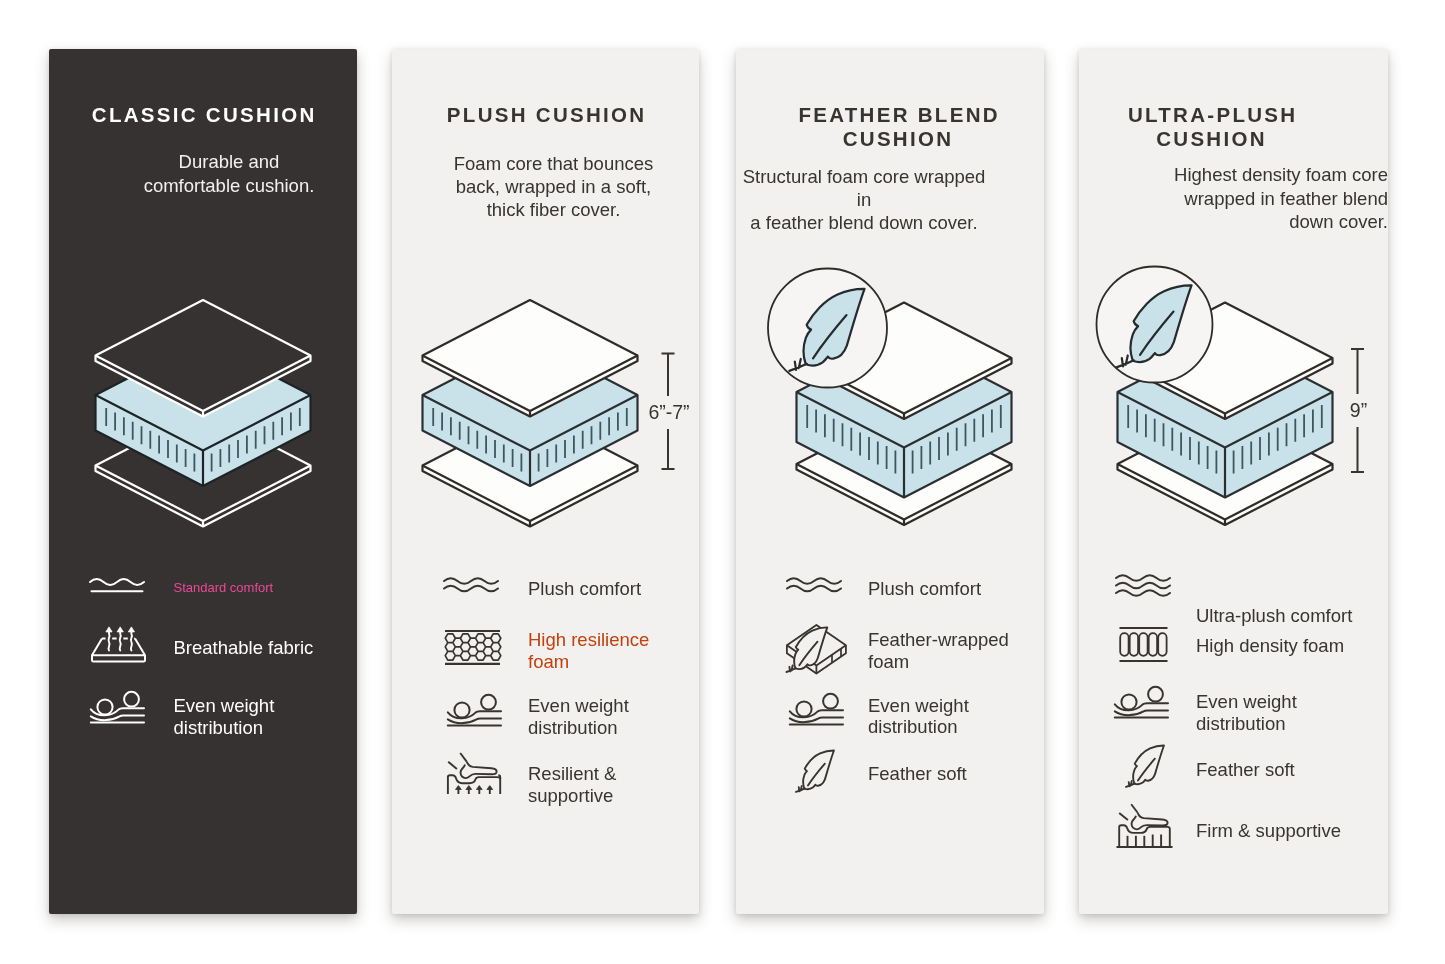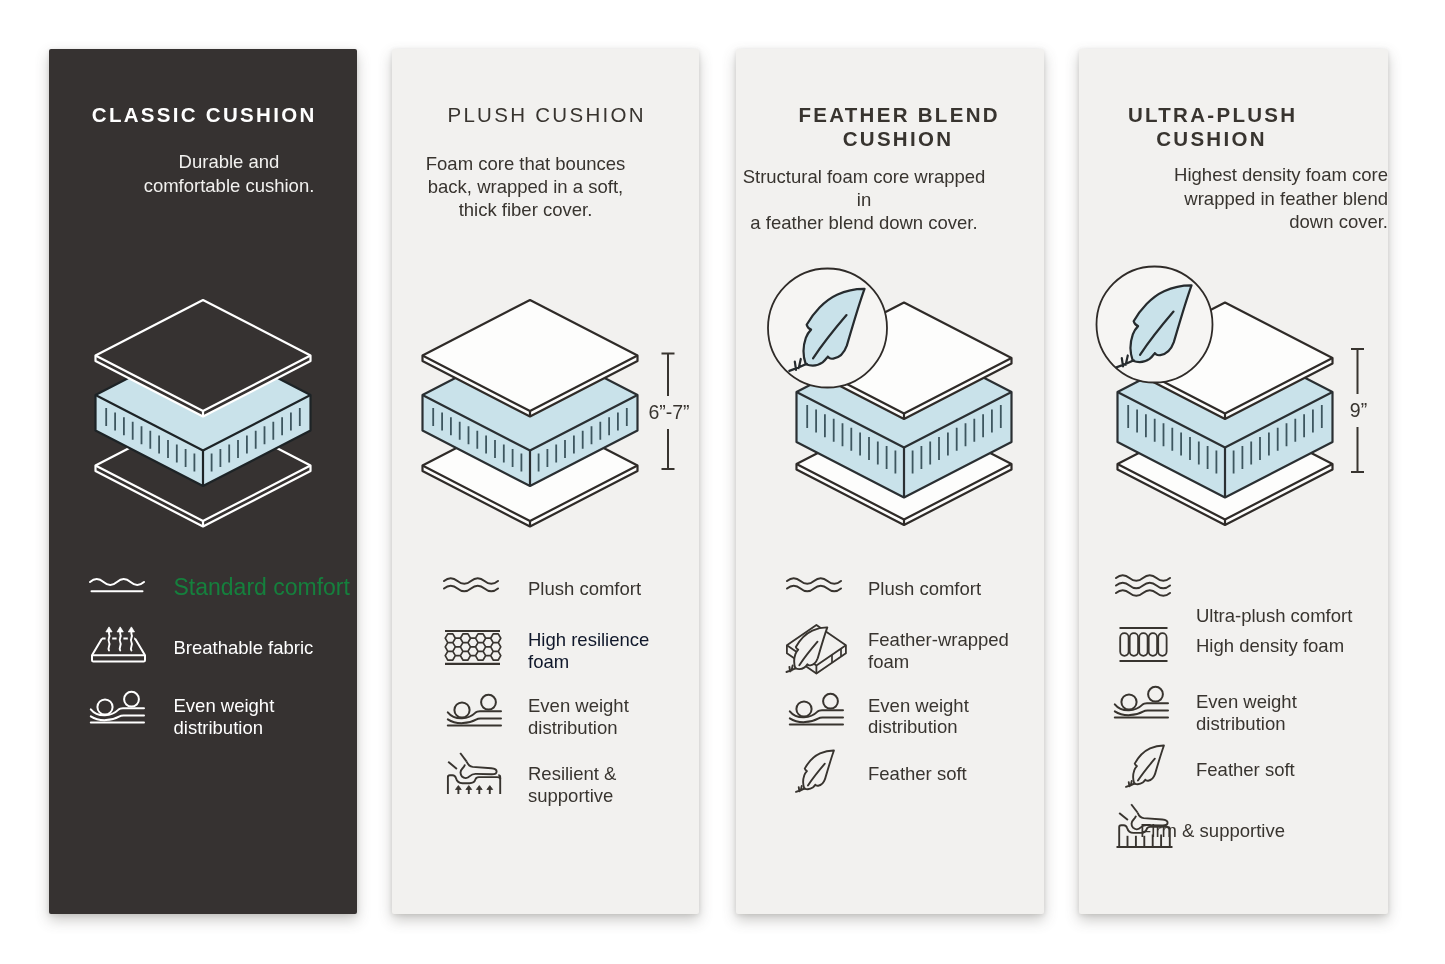--- a/index.html
+++ b/index.html
@@ -17,43 +17,43 @@
       <path d="M106.2,408.1 L106.2,426.1 M299.8,408.1 L299.8,426.1 M115.1,412.6 L115.1,430.6 M290.9,412.6 L290.9,430.6 M123.9,417.2 L123.9,435.2 M282.1,417.2 L282.1,435.2 M132.7,421.7 L132.7,439.7 M273.3,421.7 L273.3,439.7 M141.5,426.3 L141.5,444.3 M264.5,426.3 L264.5,444.3 M150.3,430.8 L150.3,448.8 M255.7,430.8 L255.7,448.8 M159.1,435.4 L159.1,453.4 M246.9,435.4 L246.9,453.4 M168.0,439.9 L168.0,457.9 M238.0,439.9 L238.0,457.9 M176.8,444.5 L176.8,462.5 M229.2,444.5 L229.2,462.5 M185.6,449.0 L185.6,467.0 M220.4,449.0 L220.4,467.0 M194.4,453.6 L194.4,471.6 M211.6,453.6 L211.6,471.6" fill="none" stroke="#3d565f" stroke-width="1.8"></path>
       <path d="M203,300.0 L310.5,355.5 L310.5,361.0 L203,416.5 L95.5,361.0 L95.5,355.5 Z" fill="#363231" stroke="#ffffff" stroke-width="2.2" stroke-linejoin="round"></path>
       <path d="M95.5,355.5 L203,411.0 L310.5,355.5" fill="none" stroke="#ffffff" stroke-width="2.2" stroke-linejoin="round"></path>
       <path d="M203,411.0 L203,416.5" fill="none" stroke="#ffffff" stroke-width="2.2"></path>
     </g>
   </svg>
 <svg style="position:absolute;left:90px;top:577px;overflow:visible" width="56" height="17" viewBox="0 0 56 17">
     <path d="M0,5.0 c4.5,-3.9 9.0,-3.9 13.5,0 c4.5,3.9 9.0,3.9 13.5,0 c4.5,-3.9 9.0,-3.9 13.5,0 c4.5,3.9 9.0,3.9 13.5,0" fill="none" stroke="#ffffff" stroke-width="2" stroke-linecap="round"></path>
     <path d="M1.5,14.2 L52.5,14.2" fill="none" stroke="#ffffff" stroke-width="2" stroke-linecap="round"></path>
   </svg>
-<div style="position:absolute;left:173.5px;top:577.4px;font-size:23px;line-height:21.5px;color:#15803d">Standard comfort</div>
+<div style="position:absolute;left:173.5px;top:577.4px;font-size:13px;line-height:21.5px;color:#ec4899">Standard comfort</div>
 <svg style="position:absolute;left:91px;top:619px;overflow:visible" width="56" height="44" viewBox="0 0 56 44">
     <path d="M11,19.5 L1,36.2 L1,41.2 C1,42 1.6,42.6 2.4,42.6 L52.6,42.6 C53.4,42.6 54,42 54,41.2 L54,36.2 L44,19.5" fill="none" stroke="#ffffff" stroke-width="2" stroke-linejoin="round"></path>
     <path d="M1,36.2 L54,36.2" fill="none" stroke="#ffffff" stroke-width="2"></path>
     <path d="M11,19.5 L14.6,19.5 M21.2,19.5 L25.6,19.5 M32.4,19.5 L36.8,19.5 M43.2,19.5 L44,19.5" fill="none" stroke="#ffffff" stroke-width="1.9"></path>
     <path d="M18.0,31.5 c-2.0,-3.2 2.0,-5.2 0,-8.4 c-2.0,-3.2 2.0,-5.2 0,-8.4 l0,-2.2" fill="none" stroke="#ffffff" stroke-width="1.9" stroke-linecap="round"></path>
     <path d="M14.9,12.9 L18.0,7.9 L21.1,12.9 Z" fill="#ffffff" stroke="#ffffff" stroke-width="0.8" stroke-linejoin="round"></path>
     <path d="M29.2,31.5 c-2.0,-3.2 2.0,-5.2 0,-8.4 c-2.0,-3.2 2.0,-5.2 0,-8.4 l0,-2.2" fill="none" stroke="#ffffff" stroke-width="1.9" stroke-linecap="round"></path>
     <path d="M26.099999999999998,12.9 L29.2,7.9 L32.3,12.9 Z" fill="#ffffff" stroke="#ffffff" stroke-width="0.8" stroke-linejoin="round"></path>
     <path d="M40.4,31.5 c-2.0,-3.2 2.0,-5.2 0,-8.4 c-2.0,-3.2 2.0,-5.2 0,-8.4 l0,-2.2" fill="none" stroke="#ffffff" stroke-width="1.9" stroke-linecap="round"></path>
     <path d="M37.3,12.9 L40.4,7.9 L43.5,12.9 Z" fill="#ffffff" stroke="#ffffff" stroke-width="0.8" stroke-linejoin="round"></path>
   </svg>
 <div style="position:absolute;left:173.5px;top:636.5px;font-size:18.5px;line-height:21.5px;color:#ffffff">Breathable fabric</div>
 <svg style="position:absolute;left:90px;top:691px;overflow:visible" width="56" height="34" viewBox="0 0 56 34">
     <circle cx="15" cy="16" r="7.6" fill="none" stroke="#ffffff" stroke-width="2"></circle>
     <circle cx="41.5" cy="8.2" r="7.4" fill="none" stroke="#ffffff" stroke-width="2"></circle>
     <path d="M0.8,18.3 C5,23.5 10,24.5 15,24.3 C20,24.1 25,22 28.5,18.6 C29.8,17.4 31,17.3 33,17.3 L54,17.3" fill="none" stroke="#ffffff" stroke-width="2" stroke-linecap="round"></path>
     <path d="M0.8,25.3 C6,28.8 11,29.3 16,29.1 C21,28.9 25.5,27.6 29,25.6 C30.5,24.8 31.5,24.6 33.5,24.6 L54,24.6" fill="none" stroke="#ffffff" stroke-width="2" stroke-linecap="round"></path>
     <path d="M0.8,31.6 L54,31.6" fill="none" stroke="#ffffff" stroke-width="2" stroke-linecap="round"></path>
   </svg>
 <div style="position:absolute;left:173.5px;top:695px;font-size:18.5px;line-height:21.5px;color:#ffffff">Even weight<br>distribution</div>
-<div style="position:absolute;left:392px;top:103.3px;width:307px;text-align:center;font-weight:normal;font-size:20.5px;line-height:23.5px;letter-spacing:2.3px;text-indent:2.3px;color:#38342f">PLUSH CUSHION</div>
-<div style="position:absolute;left:372px;top:151.6px;width:307px;text-align:center;font-size:18.5px;line-height:23.2px;color:#38342f">Foam core that bounces<br>back, wrapped in a soft,<br>thick fiber cover.</div>
+<div style="position:absolute;left:392px;top:103.3px;width:307px;text-align:center;font-weight:bold;font-size:20.5px;line-height:23.5px;letter-spacing:2.3px;text-indent:2.3px;color:#38342f">PLUSH CUSHION</div>
+<div style="position:absolute;left:400px;top:151.6px;width:307px;text-align:center;font-size:18.5px;line-height:23.2px;color:#38342f">Foam core that bounces<br>back, wrapped in a soft,<br>thick fiber cover.</div>
 <svg style="position:absolute;left:370px;top:270px;overflow:visible" width="330" height="270" viewBox="0 0 330 270">
     <g transform="translate(-370,-270)">
       <path d="M530,410.0 L637.5,465.5 L637.5,471.0 L530,526.5 L422.5,471.0 L422.5,465.5 Z" fill="#fdfdfc" stroke="#2f2b28" stroke-width="2.2" stroke-linejoin="round"></path>
       <path d="M422.5,465.5 L530,521.0 L637.5,465.5" fill="none" stroke="#2f2b28" stroke-width="2.2" stroke-linejoin="round"></path>
       <path d="M530,521.0 L530,526.5" fill="none" stroke="#2f2b28" stroke-width="2.2"></path>
       <path d="M530,339.5 L637.5,395 L637.5,430.5 L530,486.0 L422.5,430.5 L422.5,395 Z" fill="#c9e2ea" stroke="#2a2f32" stroke-width="2.2" stroke-linejoin="round"></path>
       <path d="M422.5,395 L530,450.5 L637.5,395" fill="none" stroke="#2a2f32" stroke-width="2.2" stroke-linejoin="round"></path>
       <path d="M530,450.5 L530,486.0" fill="none" stroke="#2a2f32" stroke-width="2.2"></path>
       <path d="M433.2,408.1 L433.2,426.1 M626.8,408.1 L626.8,426.1 M442.1,412.6 L442.1,430.6 M617.9,412.6 L617.9,430.6 M450.9,417.2 L450.9,435.2 M609.1,417.2 L609.1,435.2 M459.7,421.7 L459.7,439.7 M600.3,421.7 L600.3,439.7 M468.5,426.3 L468.5,444.3 M591.5,426.3 L591.5,444.3 M477.3,430.8 L477.3,448.8 M582.7,430.8 L582.7,448.8 M486.1,435.4 L486.1,453.4 M573.9,435.4 L573.9,453.4 M495.0,439.9 L495.0,457.9 M565.0,439.9 L565.0,457.9 M503.8,444.5 L503.8,462.5 M556.2,444.5 L556.2,462.5 M512.6,449.0 L512.6,467.0 M547.4,449.0 L547.4,467.0 M521.4,453.6 L521.4,471.6 M538.6,453.6 L538.6,471.6" fill="none" stroke="#3d565f" stroke-width="1.8"></path>
       <path d="M530,300.0 L637.5,355.5 L637.5,361.0 L530,416.5 L422.5,361.0 L422.5,355.5 Z" fill="#fdfdfc" stroke="#2f2b28" stroke-width="2.2" stroke-linejoin="round"></path>
@@ -69,21 +69,21 @@
   </svg>
 <svg style="position:absolute;left:443.5px;top:577px;overflow:visible" width="56" height="18" viewBox="0 0 56 18">
     <path d="M0,4.0 c4.5,-3.7 9.0,-3.7 13.5,0 c4.5,3.7 9.0,3.7 13.5,0 c4.5,-3.7 9.0,-3.7 13.5,0 c4.5,3.7 9.0,3.7 13.5,0" fill="none" stroke="#38342f" stroke-width="2" stroke-linecap="round"></path>
     <path d="M0,11.5 c4.5,-3.7 9.0,-3.7 13.5,0 c4.5,3.7 9.0,3.7 13.5,0 c4.5,-3.7 9.0,-3.7 13.5,0 c4.5,3.7 9.0,3.7 13.5,0" fill="none" stroke="#38342f" stroke-width="2" stroke-linecap="round"></path>
   </svg>
 <div style="position:absolute;left:528px;top:578px;font-size:18.5px;line-height:21.5px;color:#38342f">Plush comfort</div>
 <svg style="position:absolute;left:445px;top:629.5px;overflow:visible" width="56" height="35" viewBox="0 0 56 35">
     <path d="M0,1 L55,1 M0,33.8 L55,33.8" fill="none" stroke="#38342f" stroke-width="2.2"></path>
     <path d="M10.35,8.20 L7.82,12.57 L2.77,12.57 L0.25,8.20 L2.77,3.83 L7.82,3.83 Z M10.35,16.94 L7.82,21.31 L2.77,21.31 L0.25,16.94 L2.77,12.57 L7.82,12.57 Z M10.35,25.68 L7.82,30.05 L2.77,30.05 L0.25,25.68 L2.77,21.31 L7.82,21.31 Z M17.92,12.57 L15.40,16.94 L10.35,16.94 L7.82,12.57 L10.35,8.20 L15.40,8.20 Z M17.92,21.31 L15.40,25.68 L10.35,25.68 L7.82,21.31 L10.35,16.94 L15.40,16.94 Z M25.49,8.20 L22.96,12.57 L17.92,12.57 L15.39,8.20 L17.92,3.83 L22.96,3.83 Z M25.49,16.94 L22.96,21.31 L17.92,21.31 L15.39,16.94 L17.92,12.57 L22.96,12.57 Z M25.49,25.68 L22.96,30.05 L17.92,30.05 L15.39,25.68 L17.92,21.31 L22.96,21.31 Z M33.06,12.57 L30.54,16.94 L25.49,16.94 L22.96,12.57 L25.49,8.20 L30.54,8.20 Z M33.06,21.31 L30.54,25.68 L25.49,25.68 L22.96,21.31 L25.49,16.94 L30.54,16.94 Z M40.63,8.20 L38.10,12.57 L33.05,12.57 L30.53,8.20 L33.05,3.83 L38.10,3.83 Z M40.63,16.94 L38.10,21.31 L33.05,21.31 L30.53,16.94 L33.05,12.57 L38.10,12.57 Z M40.63,25.68 L38.10,30.05 L33.05,30.05 L30.53,25.68 L33.05,21.31 L38.10,21.31 Z M48.20,12.57 L45.67,16.94 L40.62,16.94 L38.10,12.57 L40.62,8.20 L45.67,8.20 Z M48.20,21.31 L45.67,25.68 L40.62,25.68 L38.10,21.31 L40.62,16.94 L45.67,16.94 Z M55.77,8.20 L53.24,12.57 L48.20,12.57 L45.67,8.20 L48.20,3.83 L53.24,3.83 Z M55.77,16.94 L53.24,21.31 L48.20,21.31 L45.67,16.94 L48.20,12.57 L53.24,12.57 Z M55.77,25.68 L53.24,30.05 L48.20,30.05 L45.67,25.68 L48.20,21.31 L53.24,21.31 Z" fill="none" stroke="#38342f" stroke-width="1.7" stroke-linejoin="round"></path>
   </svg>
-<div style="position:absolute;left:528px;top:629px;font-size:18.5px;line-height:21.5px;color:#0f172a">High resilience<br>foam</div>
+<div style="position:absolute;left:528px;top:629px;font-size:18.5px;line-height:21.5px;color:#c2410c">High resilience<br>foam</div>
 <svg style="position:absolute;left:446.5px;top:694px;overflow:visible" width="56" height="34" viewBox="0 0 56 34">
     <circle cx="15" cy="16" r="7.6" fill="none" stroke="#38342f" stroke-width="2"></circle>
     <circle cx="41.5" cy="8.2" r="7.4" fill="none" stroke="#38342f" stroke-width="2"></circle>
     <path d="M0.8,18.3 C5,23.5 10,24.5 15,24.3 C20,24.1 25,22 28.5,18.6 C29.8,17.4 31,17.3 33,17.3 L54,17.3" fill="none" stroke="#38342f" stroke-width="2" stroke-linecap="round"></path>
     <path d="M0.8,25.3 C6,28.8 11,29.3 16,29.1 C21,28.9 25.5,27.6 29,25.6 C30.5,24.8 31.5,24.6 33.5,24.6 L54,24.6" fill="none" stroke="#38342f" stroke-width="2" stroke-linecap="round"></path>
     <path d="M0.8,31.6 L54,31.6" fill="none" stroke="#38342f" stroke-width="2" stroke-linecap="round"></path>
   </svg>
 <div style="position:absolute;left:528px;top:695.1px;font-size:18.5px;line-height:21.5px;color:#38342f">Even weight<br>distribution</div>
 <svg style="position:absolute;left:443px;top:752px;overflow:visible" width="62" height="44" viewBox="0 0 62 44">
     <g transform="translate(2.5,0)">
@@ -223,12 +223,12 @@
       <path d="M21.2,9.6 C22.4,12.6 24.4,14.6 27.2,14.9 L45.8,16.3 C49.2,16.6 51.2,17.9 51.1,19.7 C51,21.6 49.1,22.4 45.8,22.3 L30.2,21.9 C27.7,21.85 26.1,22.4 24.3,24.2 C22.1,26.4 18.7,26.7 16.5,24.5 C14.3,22.2 14.7,18.6 16.9,16.5 C18.1,15.4 19.1,14.2 19.5,12.6" fill="none" stroke="#38342f" stroke-width="1.9" stroke-linejoin="round"></path>
     </g>
     <path d="M4.2,41 L4.2,22.1 C4.2,20.9 4.9,20.2 6.2,20.2 L8.6,20.2 C10.7,20.2 11.6,21.1 12.1,23 C13,26 15.1,27.9 18.6,27.9 L25.6,27.9 C29,27.9 31,26.4 31.7,24.1 C32.2,22.5 33,21.9 35,21.9 L52.4,21.9 C53.9,21.9 54.8,22.6 54.8,23.9 L54.8,41" fill="none" stroke="#38342f" stroke-width="1.9" stroke-linejoin="round"></path>
     <path d="M12.5,30.8 L12.5,41" fill="none" stroke="#38342f" stroke-width="1.9"></path>
     <path d="M20.9,30.8 L20.9,41" fill="none" stroke="#38342f" stroke-width="1.9"></path>
     <path d="M29.3,30.8 L29.3,41" fill="none" stroke="#38342f" stroke-width="1.9"></path>
     <path d="M37.7,29.5 L37.7,41" fill="none" stroke="#38342f" stroke-width="1.9"></path>
     <path d="M46.1,29.5 L46.1,41" fill="none" stroke="#38342f" stroke-width="1.9"></path>
     <path d="M1.5,42 L57.5,42" fill="none" stroke="#38342f" stroke-width="2.2"></path>
   </svg>
-<div style="position:absolute;left:1140px;top:819.7px;font-size:18.5px;line-height:21.5px;color:#38342f">Firm &amp; supportive</div>
+<div style="position:absolute;left:1196px;top:819.7px;font-size:18.5px;line-height:21.5px;color:#38342f">Firm &amp; supportive</div>
 </body></html>

